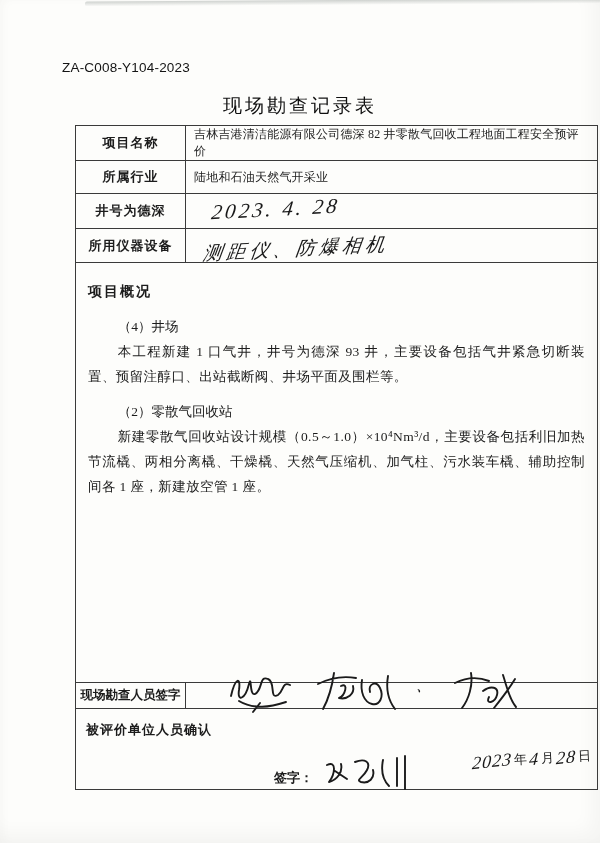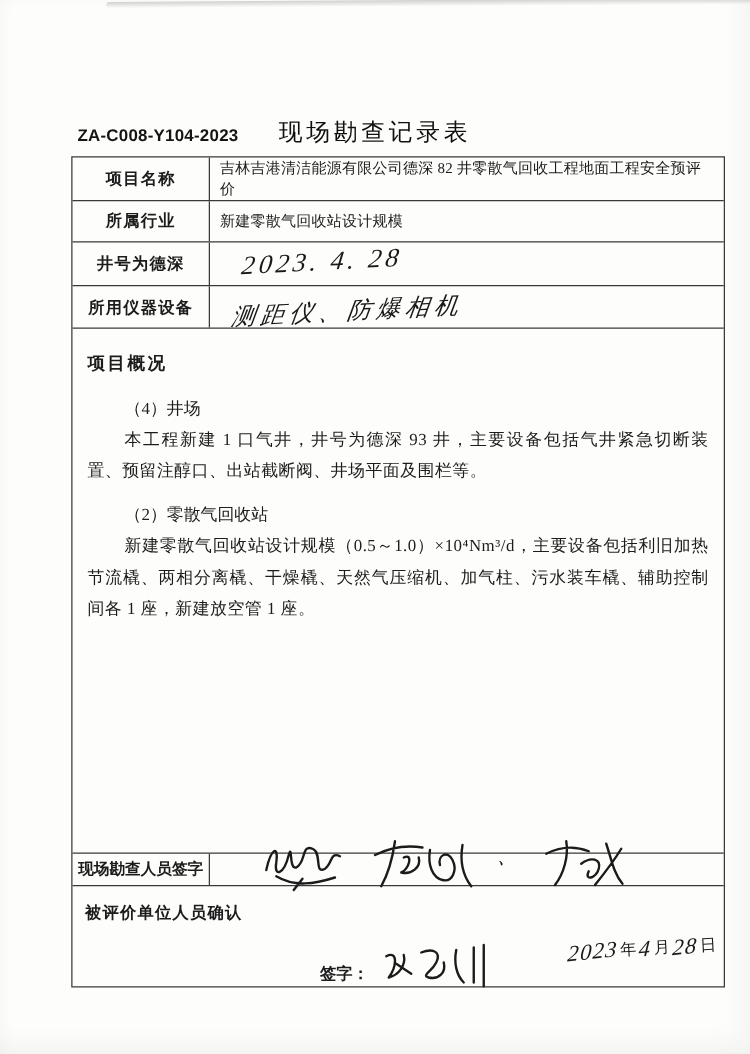--- a/index.html
+++ b/index.html
@@ -17,29 +17,29 @@
     box-shadow: inset -8px -10px 18px rgba(0,0,0,0.035), inset 4px 0 10px rgba(0,0,0,0.02);
   }
   .scan-edge-top {
     position: absolute; top: 0; left: 85px; right: 0; height: 5px;
     background: linear-gradient(180deg, #aab0ac, rgba(255,255,255,0));
     opacity: .55; transform: rotate(-0.35deg); border-radius: 2px;
   }
   .doc-number {
     position: absolute; left: 62px; top: 60px;
     font-family: "Liberation Sans", "DejaVu Sans", sans-serif;
-    font-weight: bold; font-size: 13.5px; letter-spacing: .2px; color: #141414; margin-top: 41px;
+    font-weight: normal; font-size: 13.5px; letter-spacing: .2px; color: #141414;
   }
   .title {
     position: absolute; left: 0; right: 0; top: 93px;
     text-align: center; font-weight: normal; font-size: 19px;
     letter-spacing: 3px; color: #101010;
   }
   .form {
-    position: absolute; left: 57px; top: 125px; width: 523px;
+    position: absolute; left: 75px; top: 125px; width: 523px;
     border: 1.6px solid #3a3a3a;
     background: transparent;
   }
   .frow { display: flex; border-bottom: 1px solid #3a3a3a; overflow: visible; }
   .frow:last-child { border-bottom: none; }
   .lcell {
     width: 110px; flex: 0 0 110px;
     border-right: 1px solid #3a3a3a;
     display: flex; align-items: center; justify-content: center;
     font-weight: bold; font-size: 13px; letter-spacing: 1px;
@@ -97,21 +97,21 @@
 
   <div class="form">
 
     <div class="frow r1">
       <div class="lcell">项目名称</div>
       <div class="vcell">吉林吉港清洁能源有限公司德深 82 井零散气回收工程地面工程安全预评价</div>
     </div>
 
     <div class="frow r2">
       <div class="lcell">所属行业</div>
-      <div class="vcell">新建零散气回收站设计规模</div>
+      <div class="vcell">陆地和石油天然气开采业</div>
     </div>
 
     <div class="frow r3">
       <div class="lcell">井号为德深</div>
       <div class="vcell">
         <span class="hw hw-time">2023. 4. 28</span>
       </div>
     </div>
 
     <div class="frow r4">

